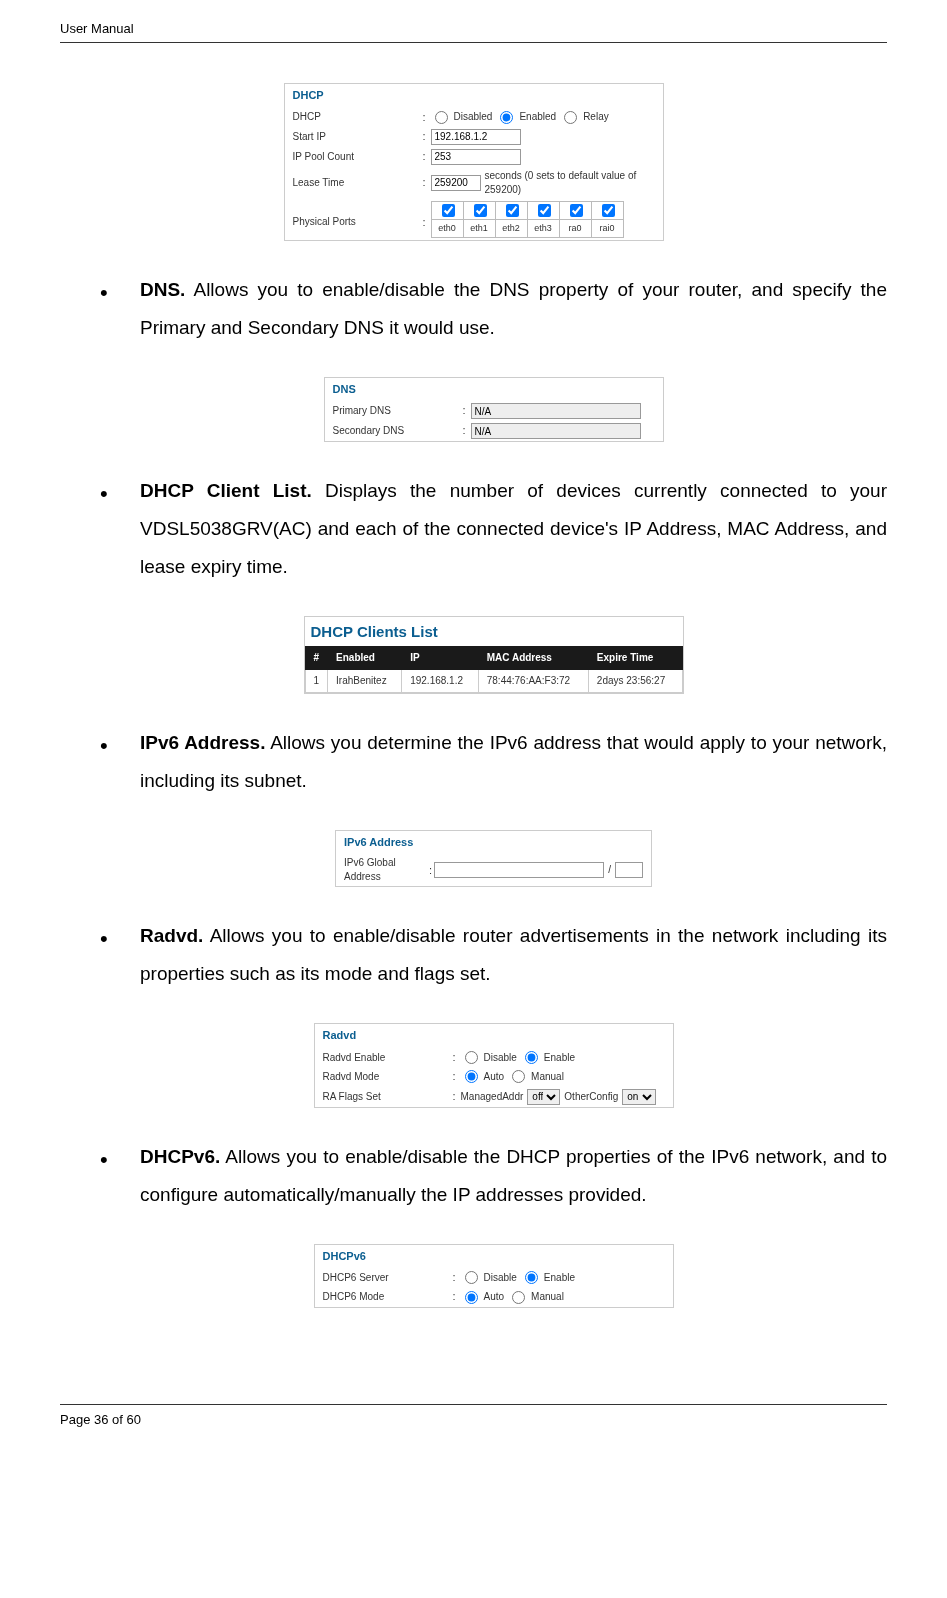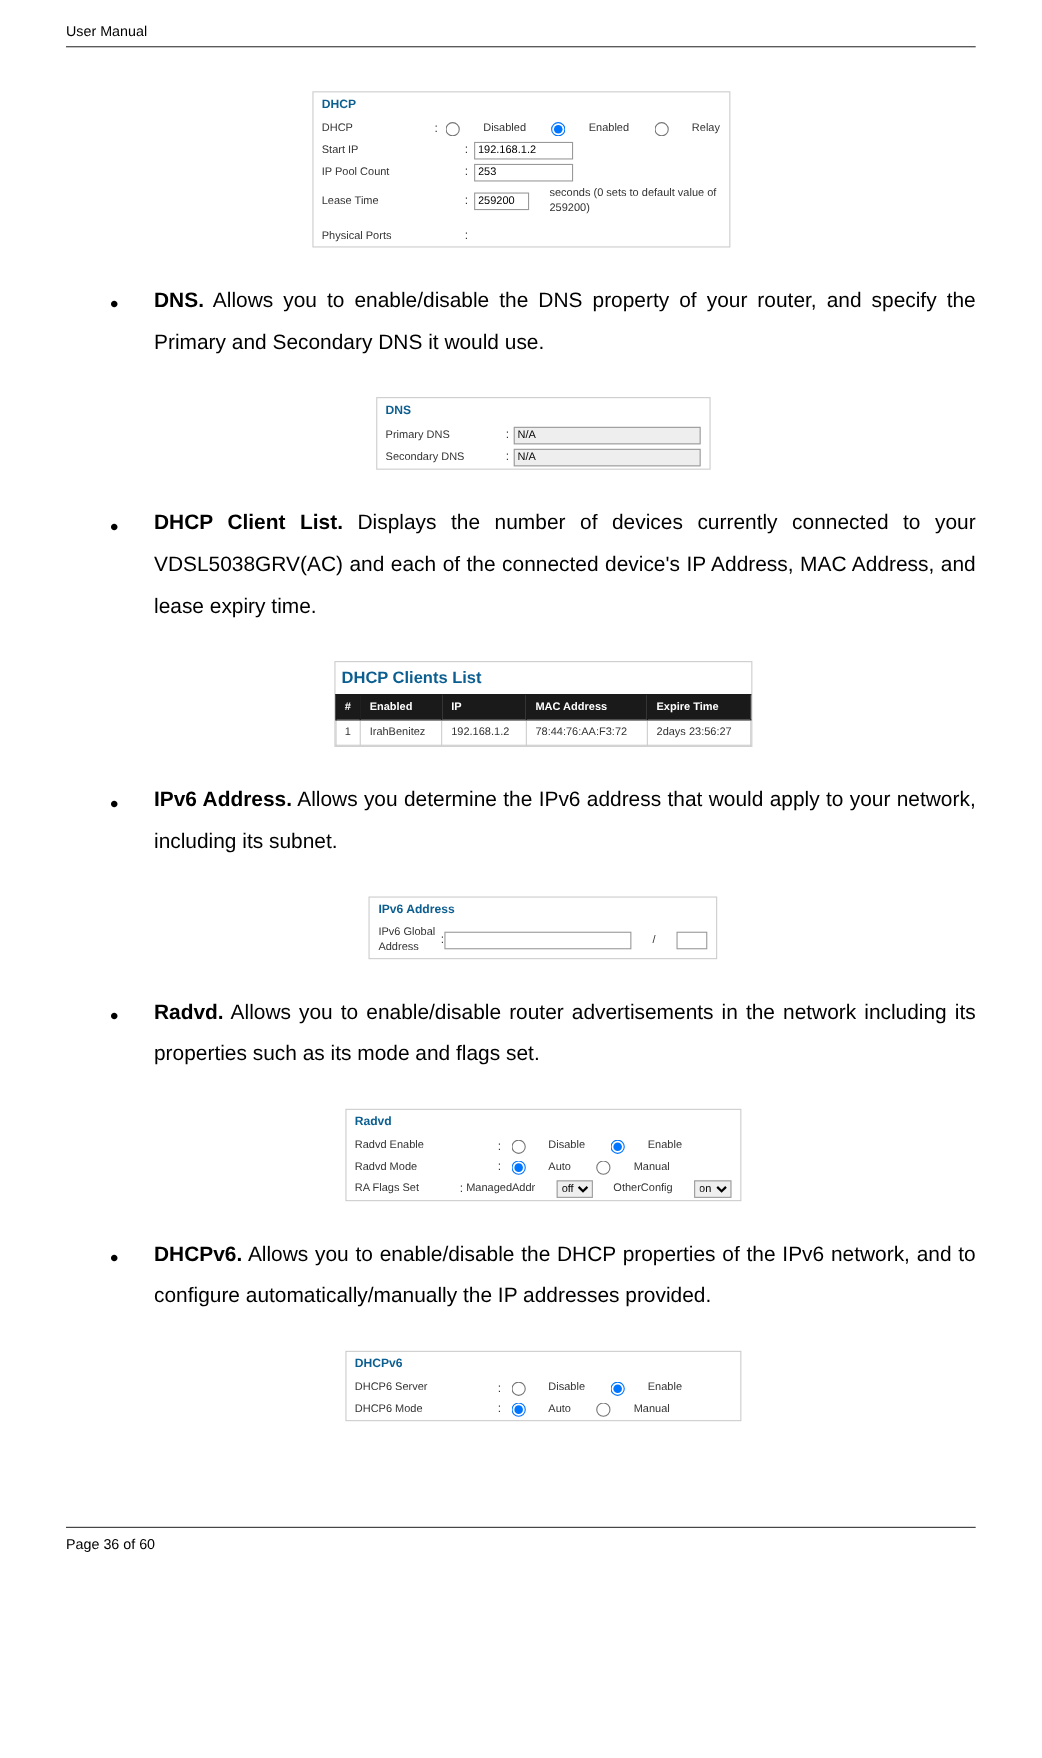--- a/index.html
+++ b/index.html
@@ -52,21 +52,21 @@
     padding: 4px 8px 4px 8px;
   }
   .figure .row {
     display: flex;
     align-items: center;
     padding: 2px 8px;
     min-height: 18px;
   }
   .figure .label { width: 130px; font-size: 10px; color: #333; }
   .figure .colon { width: 8px; }
-  .figure .value { flex: 1; display: flex; align-items: center; gap: 19px; font-size: 10px; }
+  .figure .value { flex: 1; display: flex; align-items: center; gap: 4px; font-size: 10px; }
   .figure input[type="text"] {
     border: 1px solid #999;
     font-size: 10px;
     padding: 1px 3px;
     height: 16px;
   }
   .figure input[type="radio"], .figure input[type="checkbox"] {
     margin: 0 2px 0 4px;
     vertical-align: middle;
   }
@@ -157,30 +157,52 @@
     <div class="label">Lease Time</div>
     <div class="colon">:</div>
     <div class="value">
       <input type="text" style="width: 50px;" value="259200">
       <span>seconds (0 sets to default value of 259200)</span>
     </div>
   </div>
   <div class="row" style="align-items:center;">
     <div class="label" style="padding-top:6px;">Physical Ports</div>
     <div class="colon" style="padding-top:6px;">:</div>
+    <div class="value">
+      <table class="ports-table">
+        <tbody>
+            <tr>
+          <td><input type="checkbox" checked="" style=""></td>
+          <td><input type="checkbox" checked="" style=""></td>
+          <td><input type="checkbox" checked="" style=""></td>
+          <td><input type="checkbox" checked="" style=""></td>
+          <td><input type="checkbox" checked="" style=""></td>
+          <td><input type="checkbox" checked="" style=""></td>
+        </tr>
+        <tr>
+          <td>eth0</td>
+          <td>eth1</td>
+          <td>eth2</td>
+          <td>eth3</td>
+          <td>ra0</td>
+          <td>rai0</td>
+        </tr>
+      </tbody>
+        </table>
+    </div>
   </div>
 </div>
 
 <div class="bullet-list">
 
   <div class="bullet-item">
     <span class="lead">DNS.</span><span> Allows you to enable/disable the DNS property of your router, and specify the Primary and Secondary DNS it would use.</span>
   </div>
 
-  <div class="figure" style="width:304px;">
+  <div class="figure" style="width:340px;">
     <div class="group-title">DNS</div>
     <div class="row">
       <div class="label">Primary DNS</div>
       <div class="colon">:</div>
       <div class="value">
           <input type="text" style="width: 170px; background: rgb(238, 238, 238);" value="N/A">
         </div>
     </div>
     <div class="row">
       <div class="label">Secondary DNS</div>

